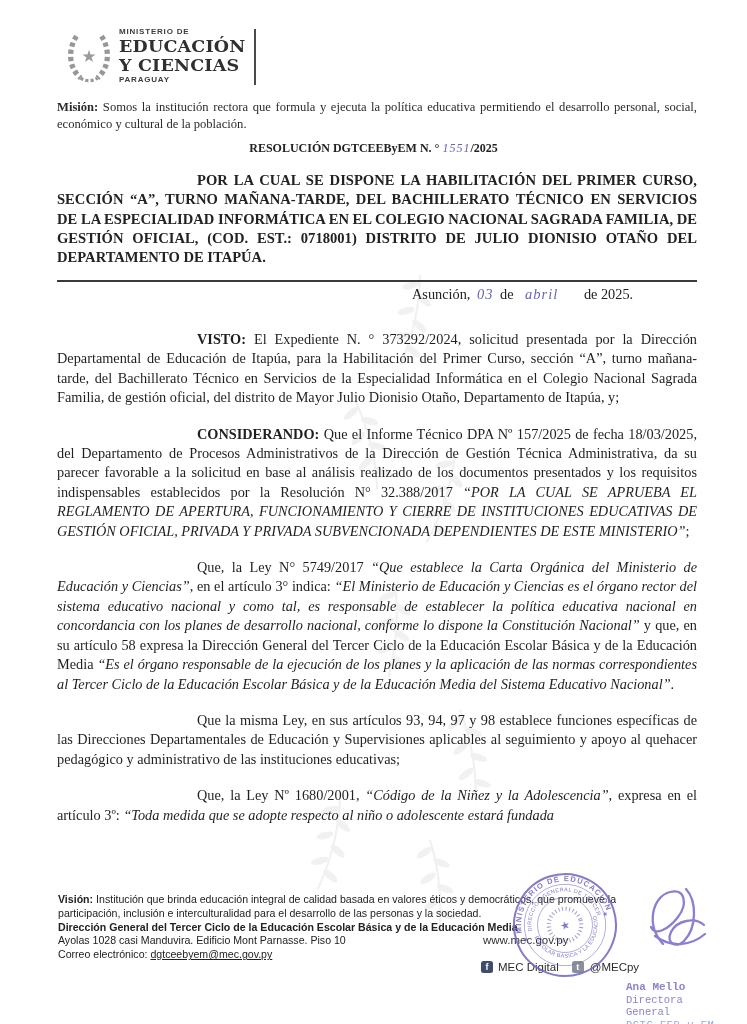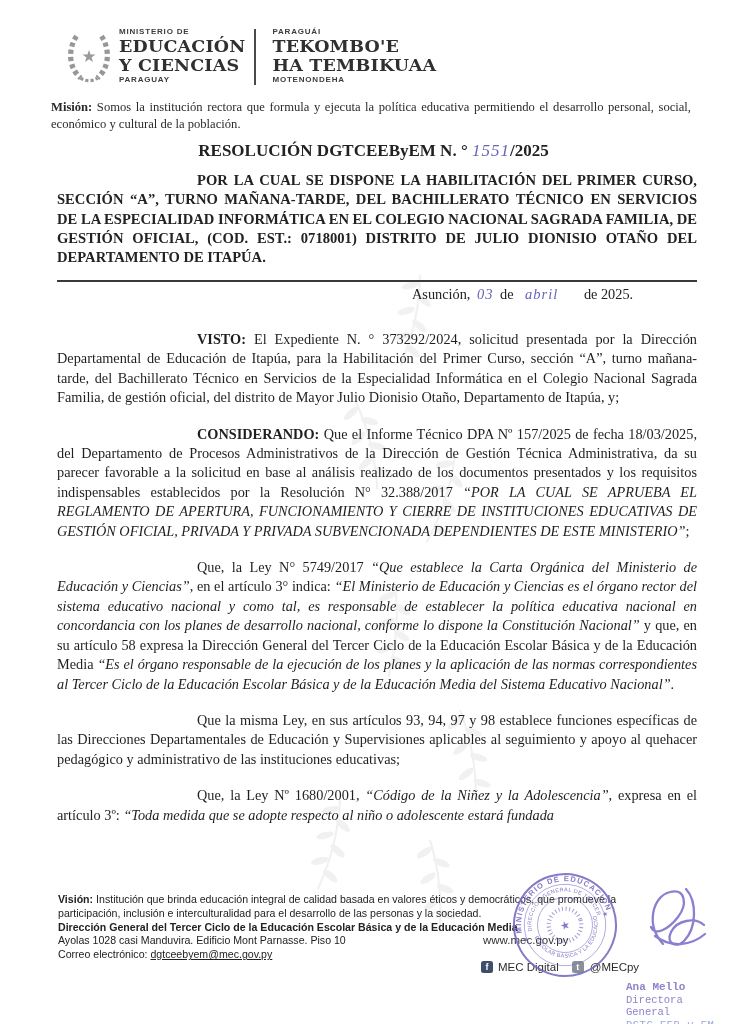--- a/index.html
+++ b/index.html
@@ -21,30 +21,30 @@
     letter-spacing:0.8px; color:#3c3c3c; line-height:10px;
   }
   .h-big {
     font-family:"DejaVu Serif",serif; font-size:17.5px; font-weight:bold;
     color:#303030; line-height:19px; letter-spacing:0.2px;
   }
   .h-divider { width:2px; background:#4a4a4a; align-self:stretch; margin:2px 9px 0 9px; }
 
   
   .mission {
-    position:absolute; left:51px; top:99px; width:640px;
+    position:absolute; left:57px; top:99px; width:640px;
     font-size:12.6px; line-height:16.5px; color:#2b2b2b; text-align:justify;
   }
   .b { font-weight:bold; }
   .i { font-style:italic; }
 
   
   .res-title {
     position:absolute; left:0; top:141px; width:747px; text-align:center;
-    font-weight:bold; font-size:17px; color:#222;
+    font-weight:bold; font-size:12px; color:#222;
   }
   .hand { color:#6765b8; font-style:italic; font-weight:normal; letter-spacing:1px; }
 
   
   .subject {
     position:absolute; left:57px; top:171px; width:640px;
     font-weight:bold; font-size:14.6px; line-height:19.3px; text-align:justify;
     text-indent:140px; color:#222; border-bottom:2px solid #3a3a3a; padding-bottom:13px;
   }
 
@@ -132,26 +132,20 @@
       <path d="M14,46 C18,49.5 26,49.5 30,46" stroke="#979797" stroke-width="3" stroke-dasharray="3 2" fill="none"></path>
       <text x="22" y="31" text-anchor="middle" font-size="16" fill="#9a9a9a">★</text>
     </svg>
     <div class="hgroup">
       <div class="h-small">MINISTERIO DE</div>
       <div class="h-big">EDUCACIÓN</div>
       <div class="h-big">Y CIENCIAS</div>
       <div class="h-small">PARAGUAY</div>
     </div>
     <div class="h-divider"></div>
-    <div class="hgroup">
-      <div class="h-small">PARAGUÁI</div>
-      <div class="h-big">TEKOMBO'E</div>
-      <div class="h-big">HA TEMBIKUAA</div>
-      <div class="h-small">MOTENONDEHA</div>
-    </div>
   </div>
 
   <div class="mission">
     <span class="b">Misión:</span><span> Somos la institución rectora que formula y ejecuta la política educativa permitiendo el desarrollo personal, social, económico y cultural de la población.</span>
   </div>
 
   <div class="res-title">
     <span>RESOLUCIÓN DGTCEEByEM N. °</span>
     <span class="hand">1551</span><span>/2025</span>
   </div>

